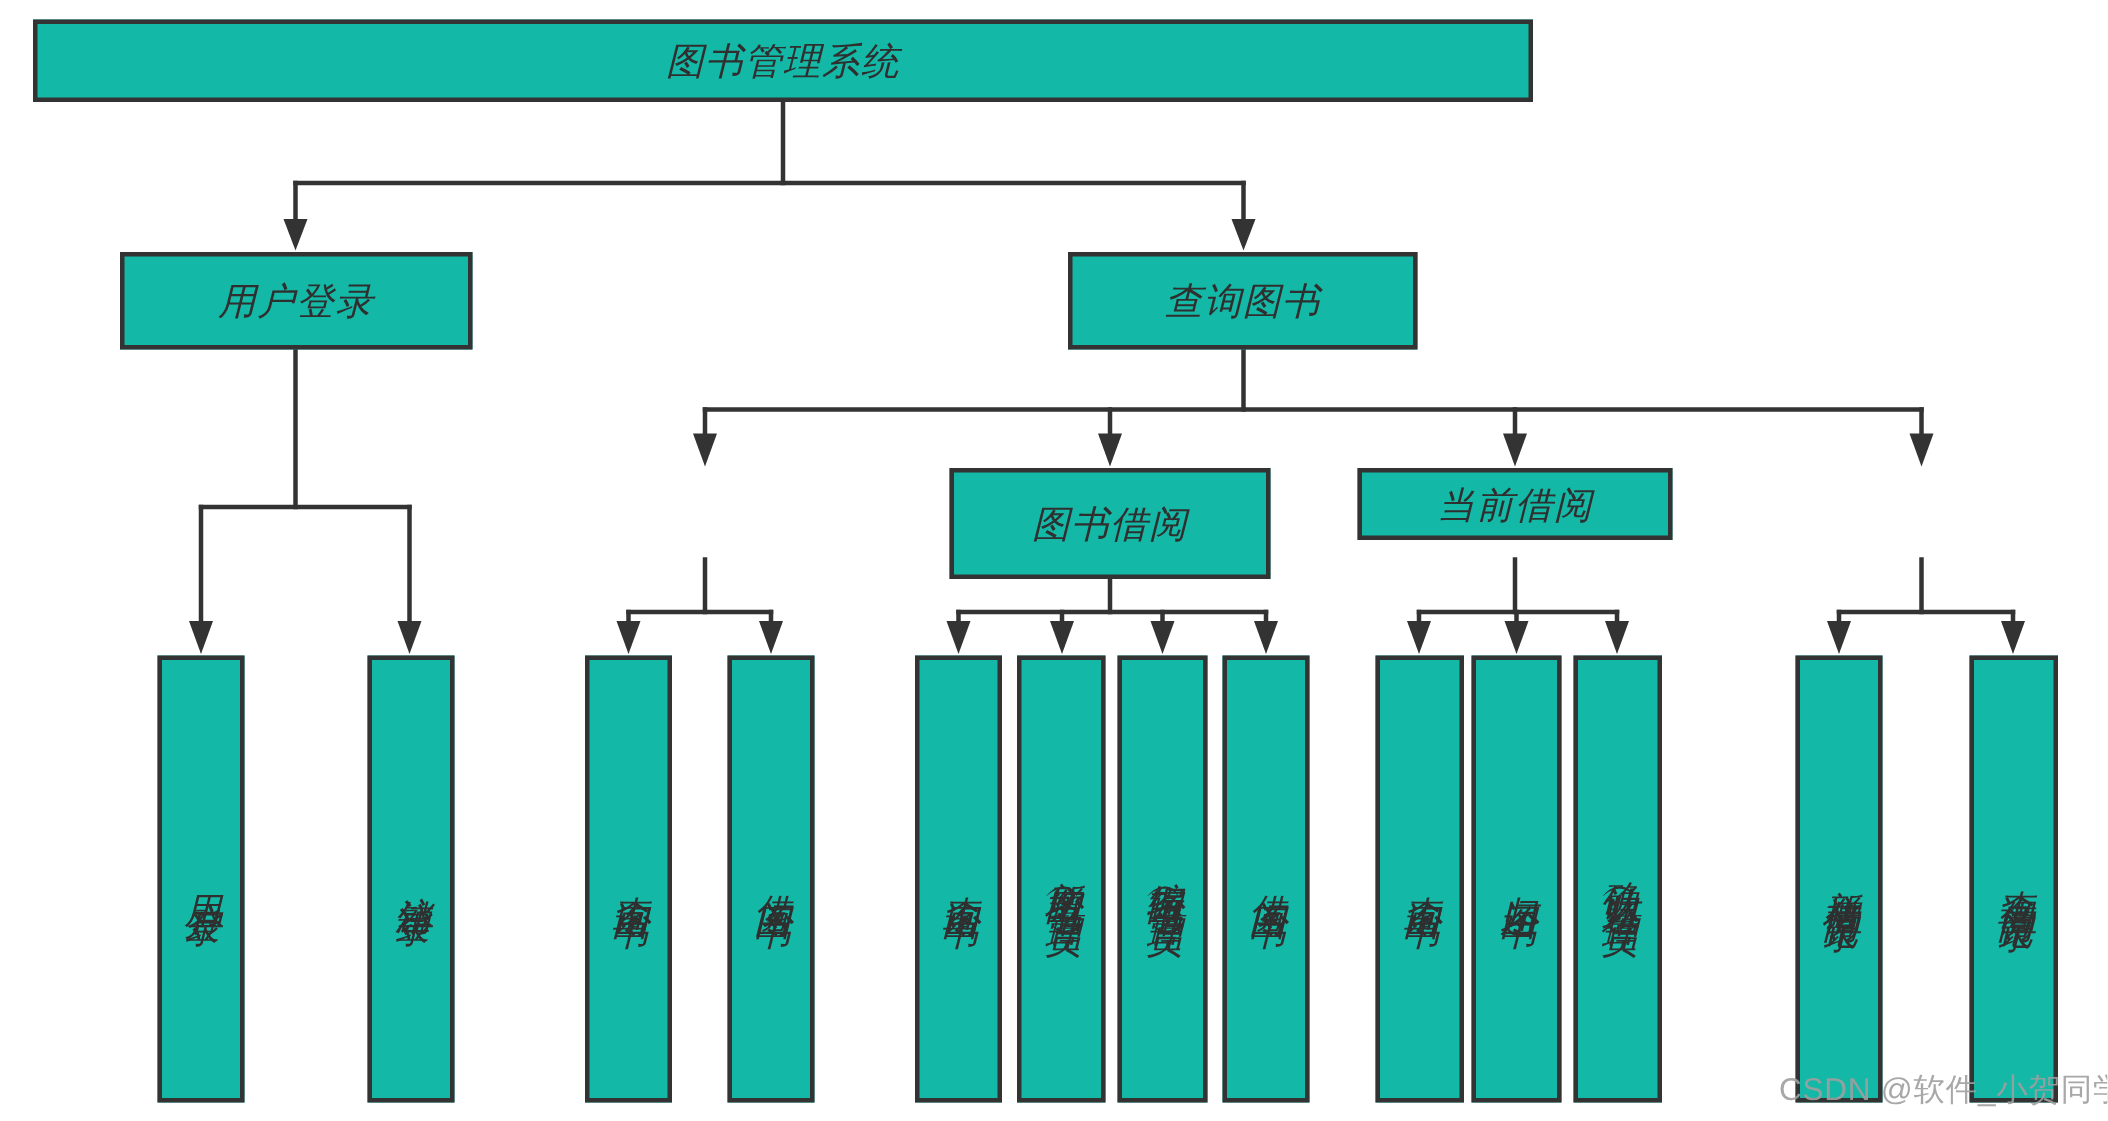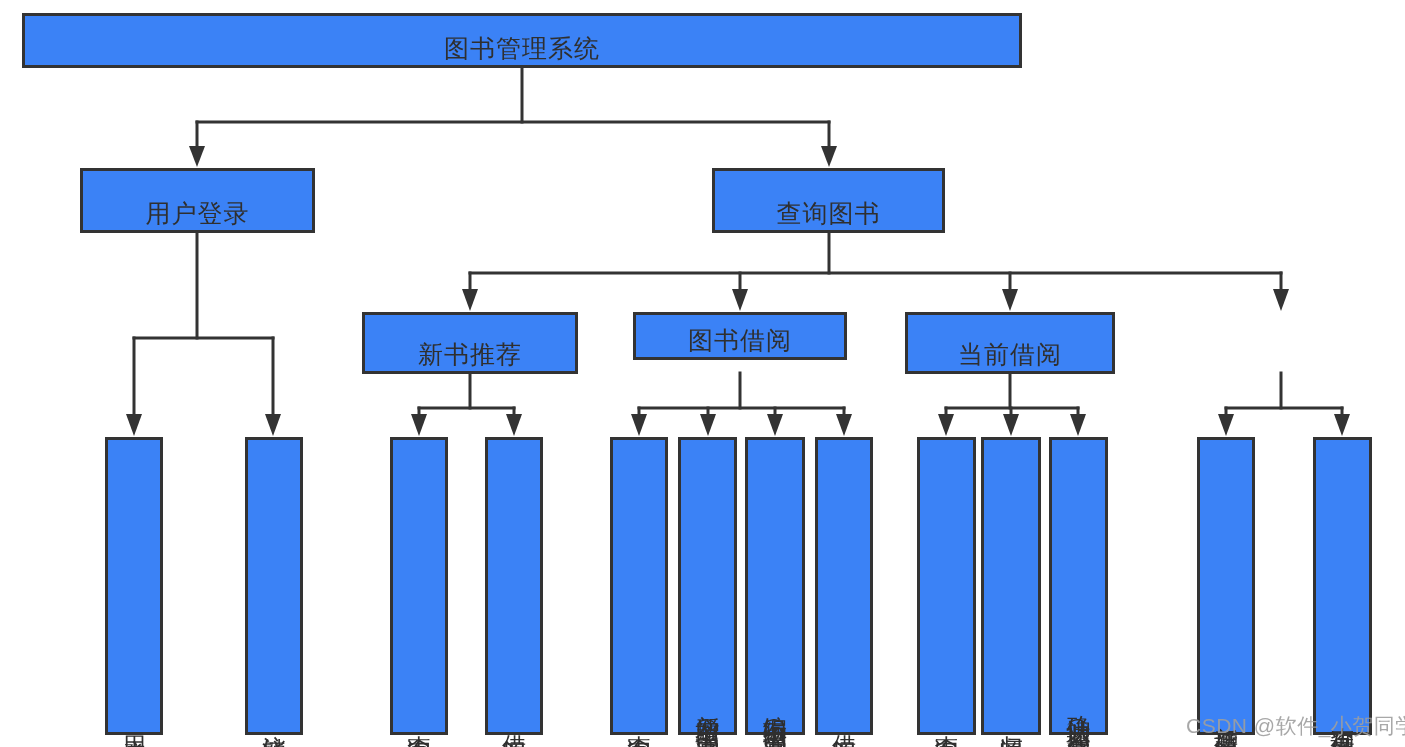--- a/index.html
+++ b/index.html
@@ -15,26 +15,27 @@
     position: absolute;
     inset: 0;
     width: 1405px;
     height: 747px;
   }
   .connectors line { stroke: #333333; stroke-width: 3; stroke-linecap: square; }
   .connectors polygon { fill: #333333; }
   .node {
     position: absolute;
     box-sizing: border-box;
-    background: #3b82f6;
+    background: #14b8a6;
     border: 3px solid #333333;
     display: flex;
-    align-items: flex-end;
+    align-items: center;
     justify-content: center;
     color: #2f2f2f;
+    font-style: italic;
   }
   .node.h span {
     font-size: 25px;
     letter-spacing: 1px;
     white-space: nowrap;
   }
   .node.v span {
     writing-mode: vertical-rl;
     text-orientation: mixed;
     font-size: 24px;
@@ -137,27 +138,24 @@
     <span>图书管理系统</span>
   </div>
 
   <div class="node h" style="left:80px; top:168px; width:235px; height:65px;">
     <span>用户登录</span>
   </div>
   <div class="node h" style="left:712px; top:168px; width:233px; height:65px;">
     <span>查询图书</span>
   </div>
 
-  <div class="node h" style="left:362px; top:312px; width:216px; height:62px;">
-    <span>新书推荐</span>
-  </div>
-  <div class="node h" style="left:633px; top:312px; width:214px; height:48px;">
+  <div class="node h" style="left:633px; top:312px; width:214px; height:74px;">
     <span>图书借阅</span>
   </div>
-  <div class="node h" style="left:905px; top:312px; width:210px; height:62px;">
+  <div class="node h" style="left:905px; top:312px; width:210px; height:48px;">
     <span>当前借阅</span>
   </div>
 
   <div class="node v" style="left:105px; top:437px; width:58px; height:298px;">
     <span>用户登录</span>
   </div>
   <div class="node v" style="left:245px; top:437px; width:58px; height:298px;">
     <span>注销登录</span>
   </div>
 

